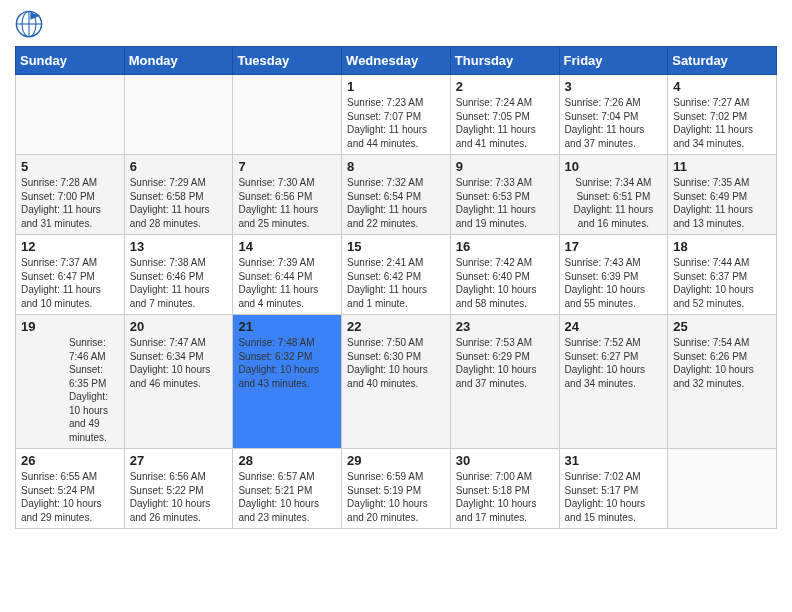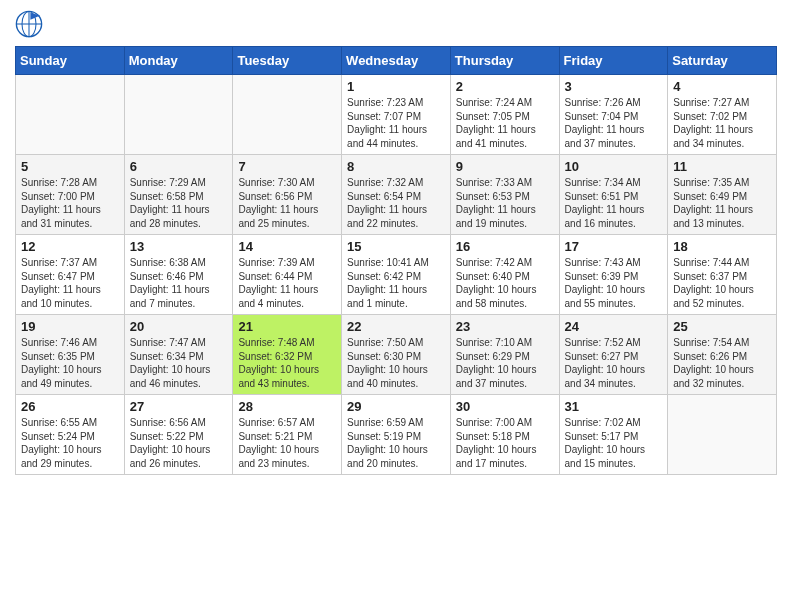--- a/index.html
+++ b/index.html
@@ -195,21 +195,21 @@
           </td>
           <td style="background: rgb(244, 244, 244);">
             <span class="day-num">9</span>
             <div class="day-info" style="white-space: pre-line;">Sunrise: 7:33 AM
 Sunset: 6:53 PM
 Daylight: 11 hours
 and 19 minutes.</div>
           </td>
           <td style="background: rgb(244, 244, 244);">
             <span class="day-num">10</span>
-            <div class="day-info" style="white-space: pre-line;">Sunrise: 7:34 AM
+            <div class="day-info" style="white-space: pre-line; text-align: center;">Sunrise: 7:34 AM
 Sunset: 6:51 PM
 Daylight: 11 hours
 and 16 minutes.</div>
           </td>
           <td style="background: rgb(244, 244, 244);">
             <span class="day-num">11</span>
             <div class="day-info" style="white-space: pre-line;">Sunrise: 7:35 AM
 Sunset: 6:49 PM
 Daylight: 11 hours
 and 13 minutes.</div>
@@ -218,35 +218,35 @@
         <tr>
           <td style="background: rgb(255, 255, 255);">
             <span class="day-num">12</span>
             <div class="day-info" style="white-space: pre-line;">Sunrise: 7:37 AM
 Sunset: 6:47 PM
 Daylight: 11 hours
 and 10 minutes.</div>
           </td>
           <td style="background: rgb(255, 255, 255);">
             <span class="day-num">13</span>
-            <div class="day-info" style="white-space: pre-line;">Sunrise: 6:38 AM
+            <div class="day-info" style="white-space: pre-line;">Sunrise: 7:38 AM
 Sunset: 6:46 PM
 Daylight: 11 hours
 and 7 minutes.</div>
           </td>
           <td style="background: rgb(255, 255, 255);">
             <span class="day-num">14</span>
             <div class="day-info" style="white-space: pre-line;">Sunrise: 7:39 AM
 Sunset: 6:44 PM
 Daylight: 11 hours
 and 4 minutes.</div>
           </td>
           <td style="background: rgb(255, 255, 255); margin-left: 12px;">
             <span class="day-num">15</span>
-            <div class="day-info" style="white-space: pre-line;">Sunrise: 10:41 AM
+            <div class="day-info" style="white-space: pre-line;">Sunrise: 2:41 AM
 Sunset: 6:42 PM
 Daylight: 11 hours
 and 1 minute.</div>
           </td>
           <td style="background: rgb(255, 255, 255);">
             <span class="day-num">16</span>
             <div class="day-info" style="white-space: pre-line;">Sunrise: 7:42 AM
 Sunset: 6:40 PM
 Daylight: 10 hours
 and 58 minutes.</div>
@@ -262,49 +262,49 @@
             <span class="day-num">18</span>
             <div class="day-info" style="white-space: pre-line;">Sunrise: 7:44 AM
 Sunset: 6:37 PM
 Daylight: 10 hours
 and 52 minutes.</div>
           </td>
         </tr>
         <tr>
           <td style="background: rgb(244, 244, 244);">
             <span class="day-num">19</span>
-            <div class="day-info" style="white-space: pre-line;">Sunrise: 7:46 AM
+            <div class="day-info" style="white-space: pre-line; margin-left: 48px;">Sunrise: 7:46 AM
 Sunset: 6:35 PM
 Daylight: 10 hours
 and 49 minutes.</div>
           </td>
           <td style="background: rgb(244, 244, 244);">
             <span class="day-num">20</span>
             <div class="day-info" style="white-space: pre-line;">Sunrise: 7:47 AM
 Sunset: 6:34 PM
 Daylight: 10 hours
 and 46 minutes.</div>
           </td>
-          <td style="background: #bef264; margin-top: 21px;">
+          <td style="background: #3b82f6; margin-top: 21px;">
             <span class="day-num">21</span>
             <div class="day-info" style="white-space: pre-line;">Sunrise: 7:48 AM
 Sunset: 6:32 PM
 Daylight: 10 hours
 and 43 minutes.</div>
           </td>
           <td style="background: rgb(244, 244, 244);">
             <span class="day-num">22</span>
             <div class="day-info" style="white-space: pre-line;">Sunrise: 7:50 AM
 Sunset: 6:30 PM
 Daylight: 10 hours
 and 40 minutes.</div>
           </td>
           <td style="background: rgb(244, 244, 244);">
             <span class="day-num">23</span>
-            <div class="day-info" style="white-space: pre-line;">Sunrise: 7:10 AM
+            <div class="day-info" style="white-space: pre-line;">Sunrise: 7:53 AM
 Sunset: 6:29 PM
 Daylight: 10 hours
 and 37 minutes.</div>
           </td>
           <td style="background: rgb(244, 244, 244);">
             <span class="day-num">24</span>
             <div class="day-info" style="white-space: pre-line;">Sunrise: 7:52 AM
 Sunset: 6:27 PM
 Daylight: 10 hours
 and 34 minutes.</div>

